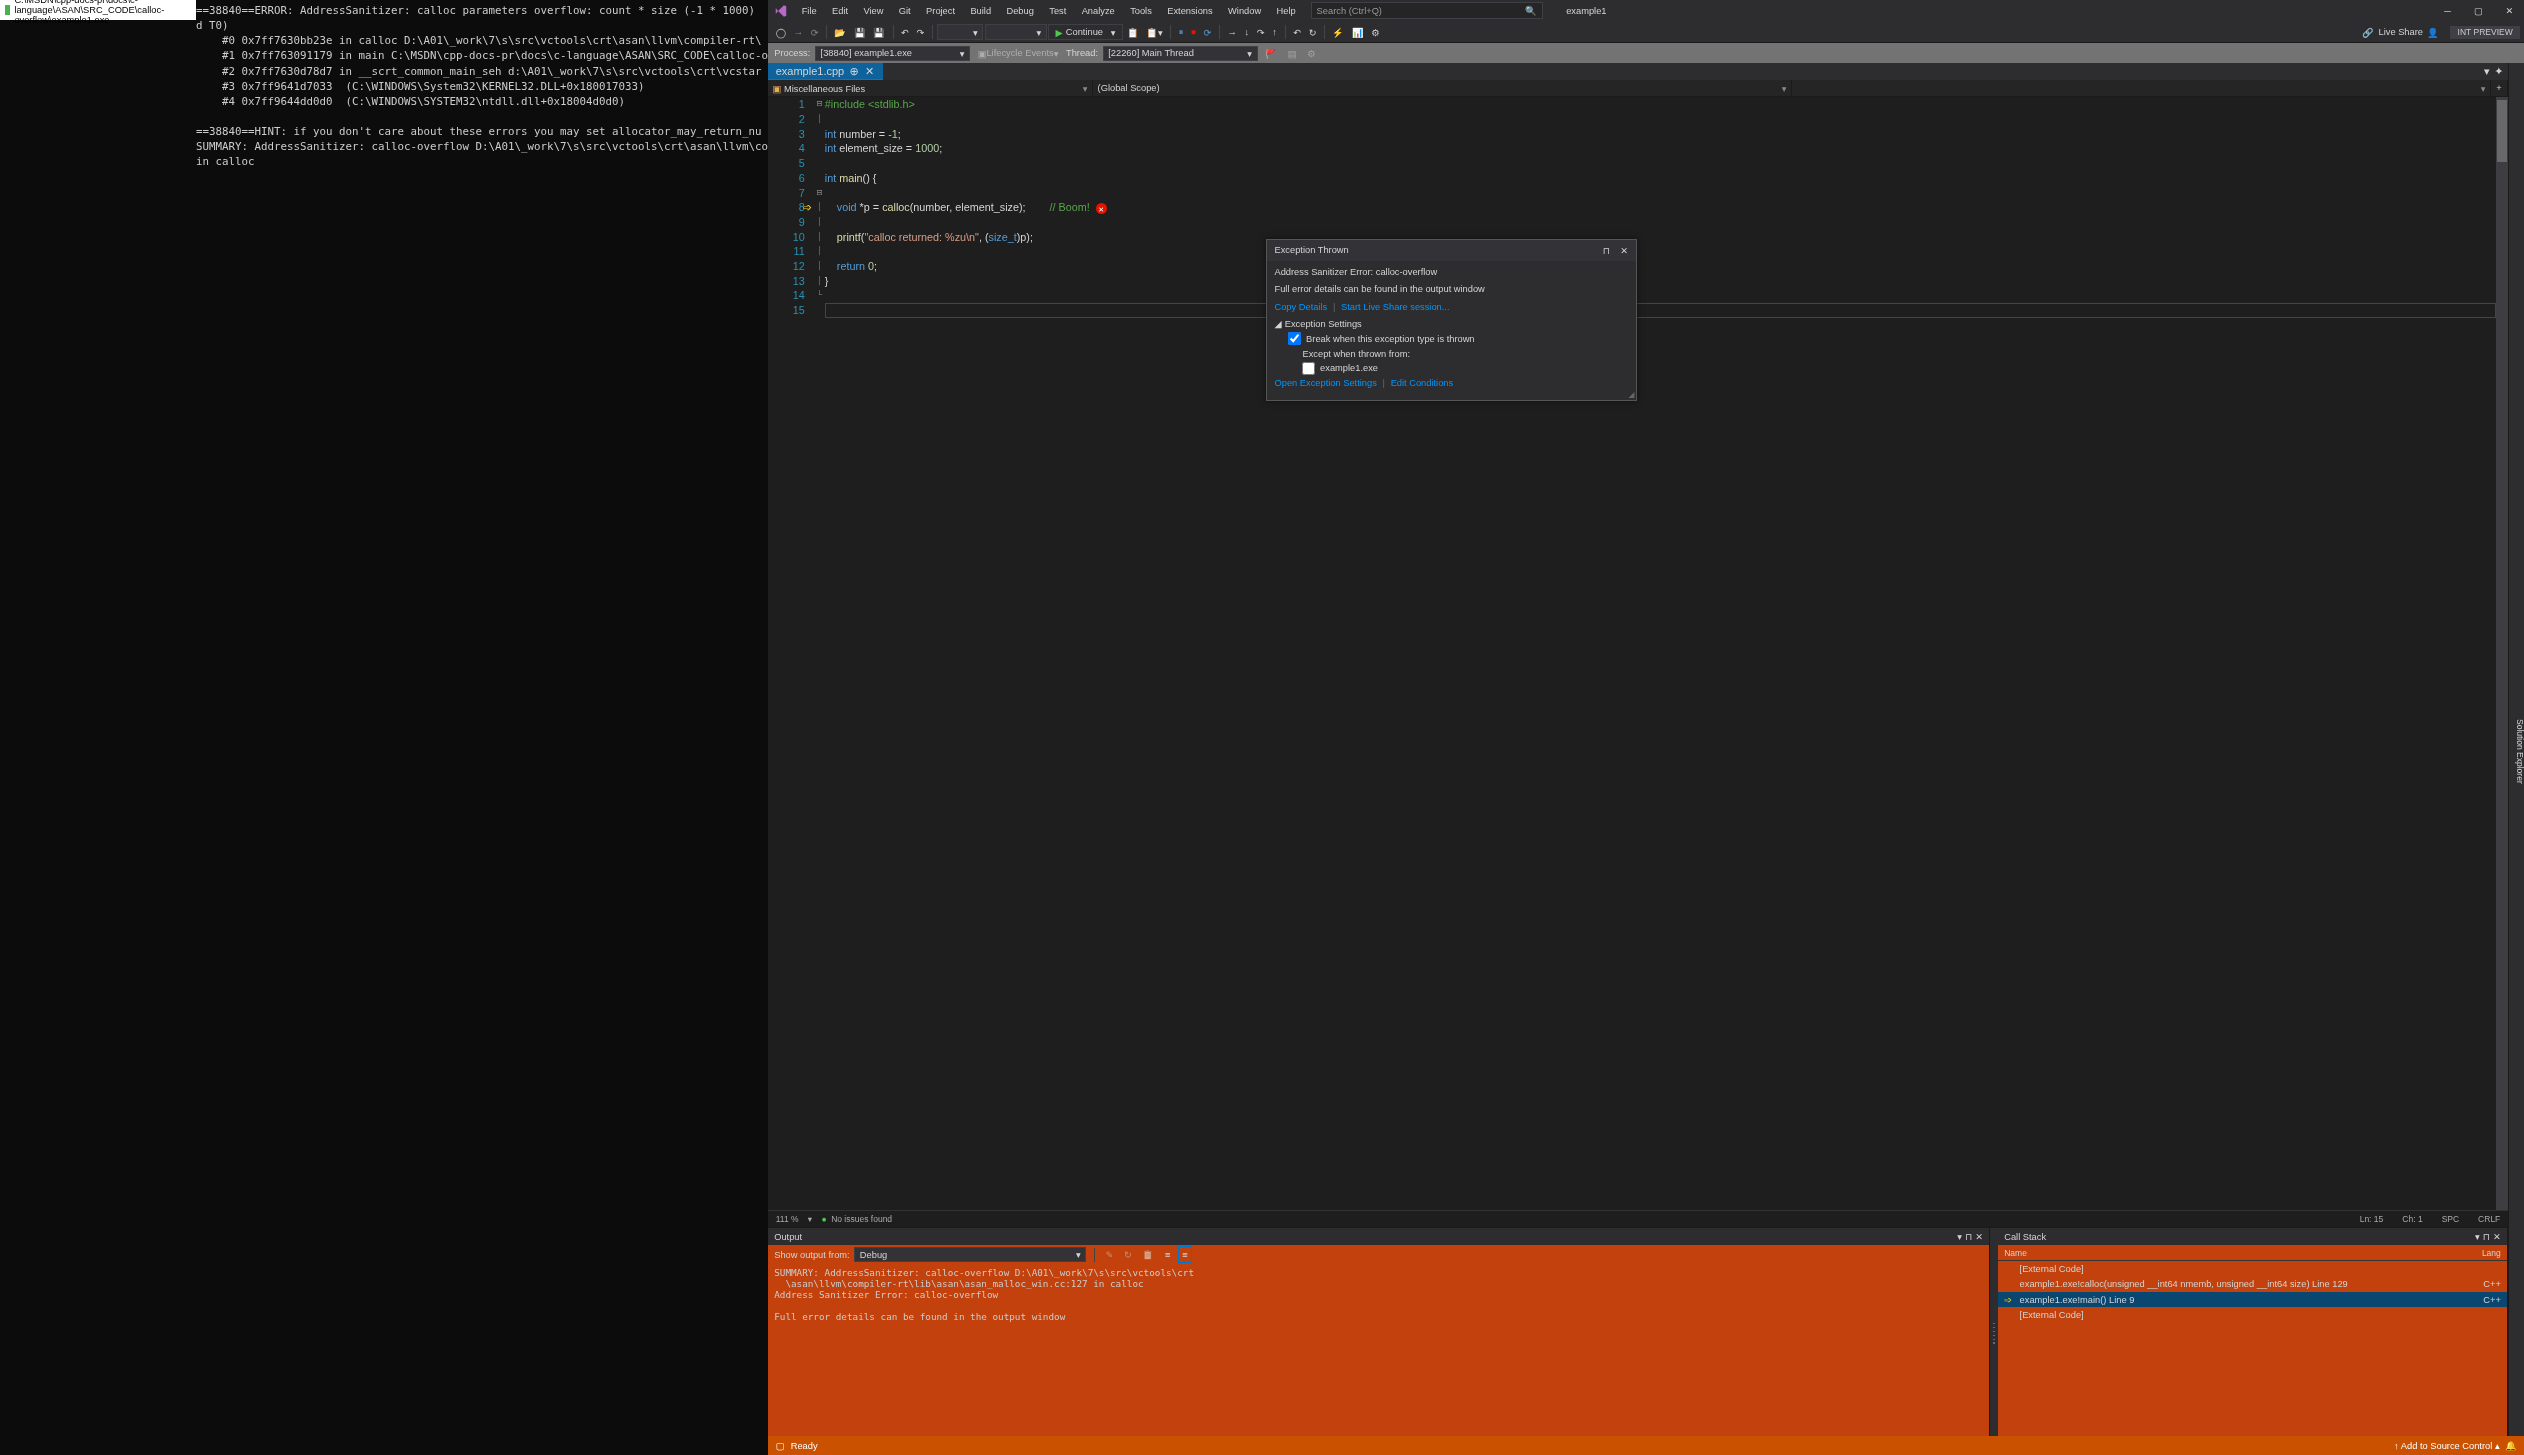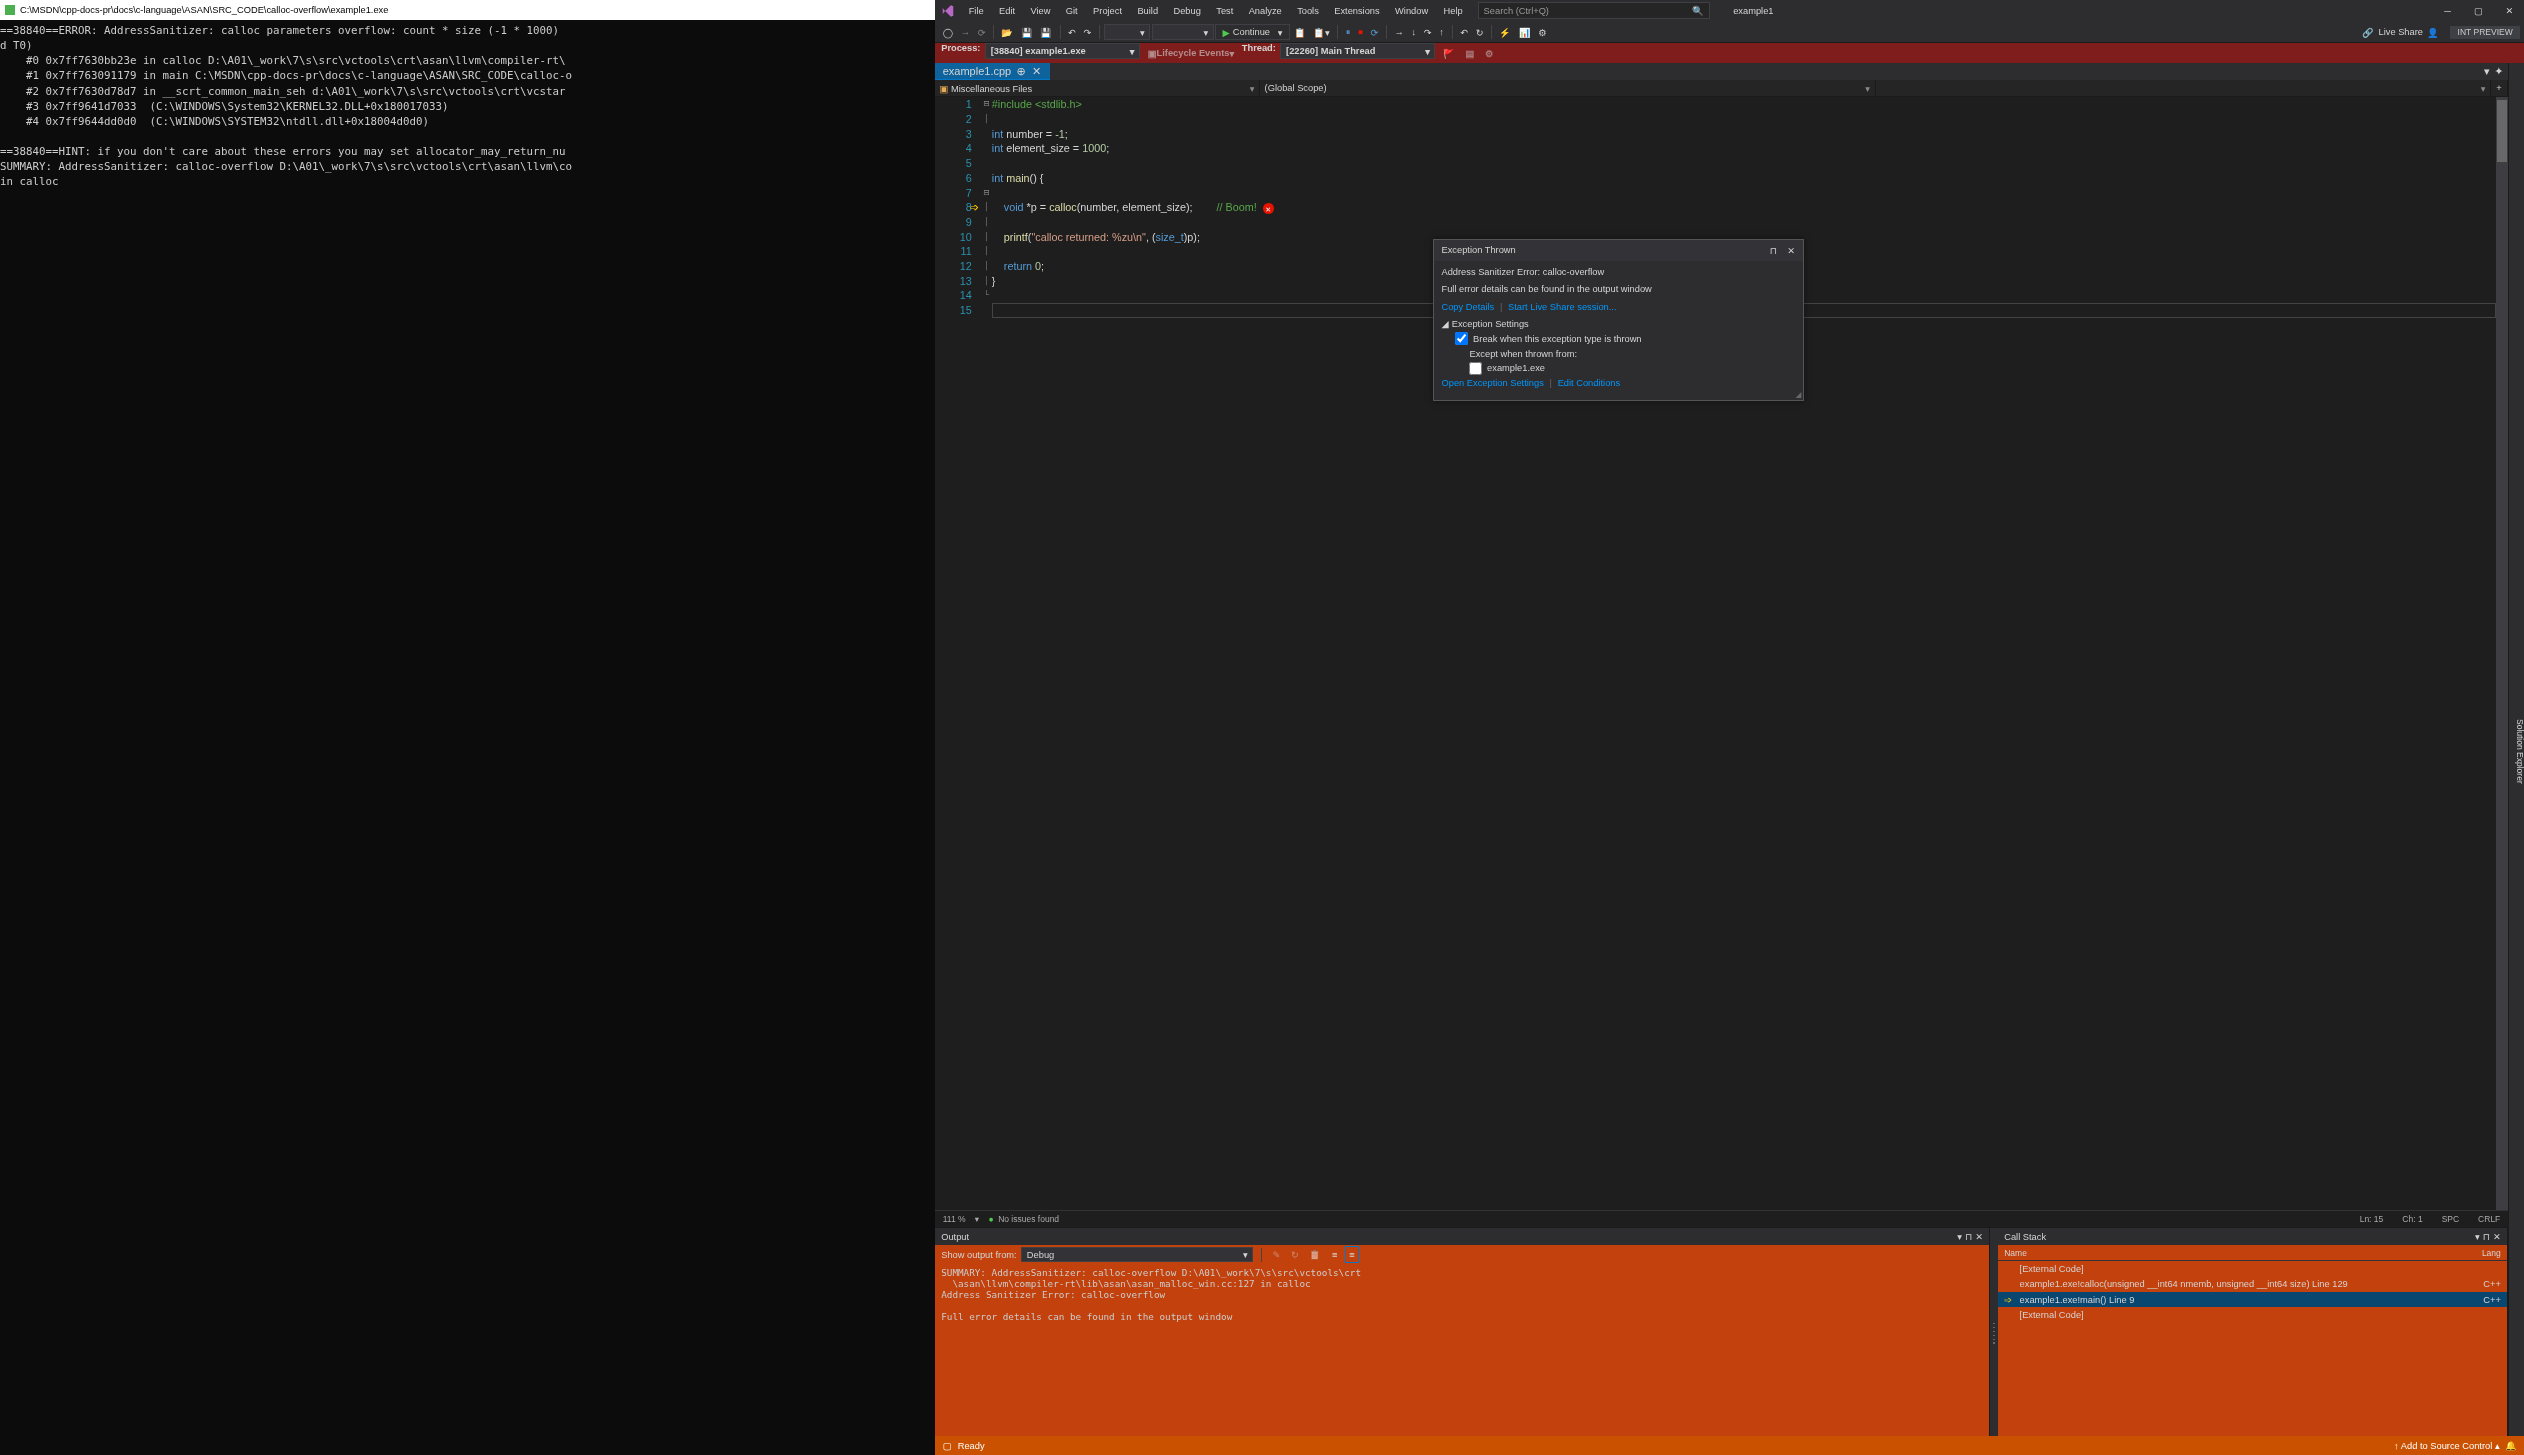--- a/index.html
+++ b/index.html
@@ -1,37 +1,37 @@
 <!DOCTYPE html>
 <html style="font-size:12.4px"><head>
 <meta charset="utf-8">
 <style>
 * { margin: 0; padding: 0; box-sizing: border-box; font-family: 'Segoe UI', sans-serif; user-select: none; }
 body { background: #000; width: 2525px; height: 1455px; overflow: hidden; display: flex; }
-.console { width: 935px; height: 100%; background: #0c0c0c; color: #ccc; display: flex; flex-direction: column; }
+.console { width: 768px; height: 100%; background: #0c0c0c; color: #ccc; display: flex; flex-direction: row; }
 .console-title { background: #fff; color: #000; height: 20px; display: flex; align-items: center; padding: 0 4.6px; font-size: 9.3px; gap: 4.6px; }
 .console-title .icon-box { width: 10.8px; height: 10.8px; background: #4CAF50; display: inline-block; }
 .console-body { font-family: Consolas, monospace; font-size: 10.8px; color: #ccc; padding: 3.1px 0 0 0; white-space: pre; line-height: 1.4; }
 .vs { flex: 1; background: #1e1e1e; display: flex; flex-direction: column; color: #d4d4d4; }
 .vs-titlebar { height: 21.7px; background: #2d2d30; display: flex; align-items: center; font-size: 9.3px; }
 .vs-logo { width: 26px; text-align: center; }
 .vs-logo svg { width: 14px; height: 14px; vertical-align: middle; }
 .menu-item { padding: 0 7.7px; height: 100%; display: flex; align-items: center; cursor: pointer; }
 .searchbox { flex: 0 0 232px; height: 17px; background: #252526; border: 0.8px solid #3f3f46; margin: 0 7.7px; padding: 0 4.6px; display: flex; align-items: center; justify-content: space-between; color: #999; font-size: 9.3px; }
 .sln-name { padding: 0 15.5px; }
 .win-controls { display: flex; height: 100%; }
 .win-btn { width: 31px; display: flex; align-items: center; justify-content: center; }
 .toolbar { height: 21.7px; background: #2d2d30; display: flex; align-items: center; padding: 0 4.6px; font-size: 9.3px; gap: 1.5px; border-bottom: 0.8px solid #1b1b1c; }
 .tb-sep { width: 0.8px; height: 14px; background: #444; margin: 0 3.1px; }
 .tb-btn { padding: 2.3px 3.1px; display: flex; align-items: center; }
 .continue-btn { display: flex; align-items: center; gap: 3.1px; padding: 1.5px 6.2px; background: #2d2d30; border: 0.8px solid #3f3f46; }
 .continue-btn .play { color: #4ec94e; }
 .liveshare { display: flex; align-items: center; gap: 4.6px; margin-left: 6.2px; }
 .int-preview { background: #3f3f46; padding: 1.5px 7.7px; font-size: 8.5px; margin-left: 6.2px; color: #ccc; }
-.toolbar2 { height: 20px; background: #7f1d1d; display: flex; padding: 0 6.2px; font-size: 9.3px; gap: 4.6px; font-weight: bold; }
+.toolbar2 { height: 20px; background: #737373; display: flex; align-items: center; padding: 0 6.2px; font-size: 9.3px; gap: 4.6px; }
 .tb-select { background: #333337; border: 0.8px solid #3f3f46; padding: 0.8px 4.6px; min-width: 108px; display: flex; justify-content: space-between; height: 15.5px; align-items: center; }
 .main-area { flex: 1; display: flex; overflow: hidden; }
 .editor-area { flex: 1; display: flex; flex-direction: column; min-width: 0; }
 .tab-strip { height: 17px; background: #2d2d30; display: flex; align-items: stretch; font-size: 11px; }
 .tab { display: flex; align-items: center; padding: 0 7.7px; gap: 4.6px; background: #0e639c; border-bottom: 1.5px solid #0079cc; }
 .tab-pin, .tab-close { width: 10.8px; height: 10.8px; display: flex; align-items: center; justify-content: center; }
 .tab-strip-right { margin-left: auto; display: flex; align-items: center; gap: 4.6px; padding-right: 4.6px; }
 .nav-bar { height: 17px; background: #252526; display: flex; font-size: 9.3px; border-bottom: 0.8px solid #1b1b1c; }
 .nav-select { flex: 1; border-right: 0.8px solid #1b1b1c; display: flex; align-items: center; padding: 0 4.6px; justify-content: space-between; }
 .nav-select .dd { color: #888; }

